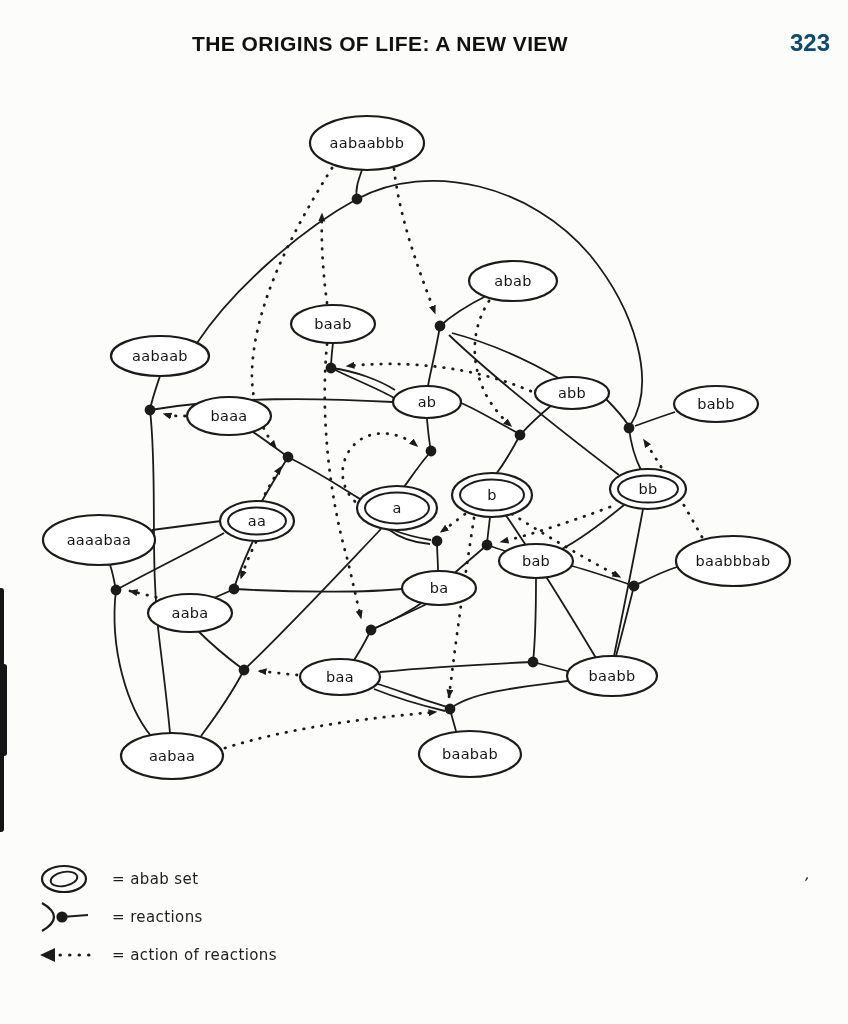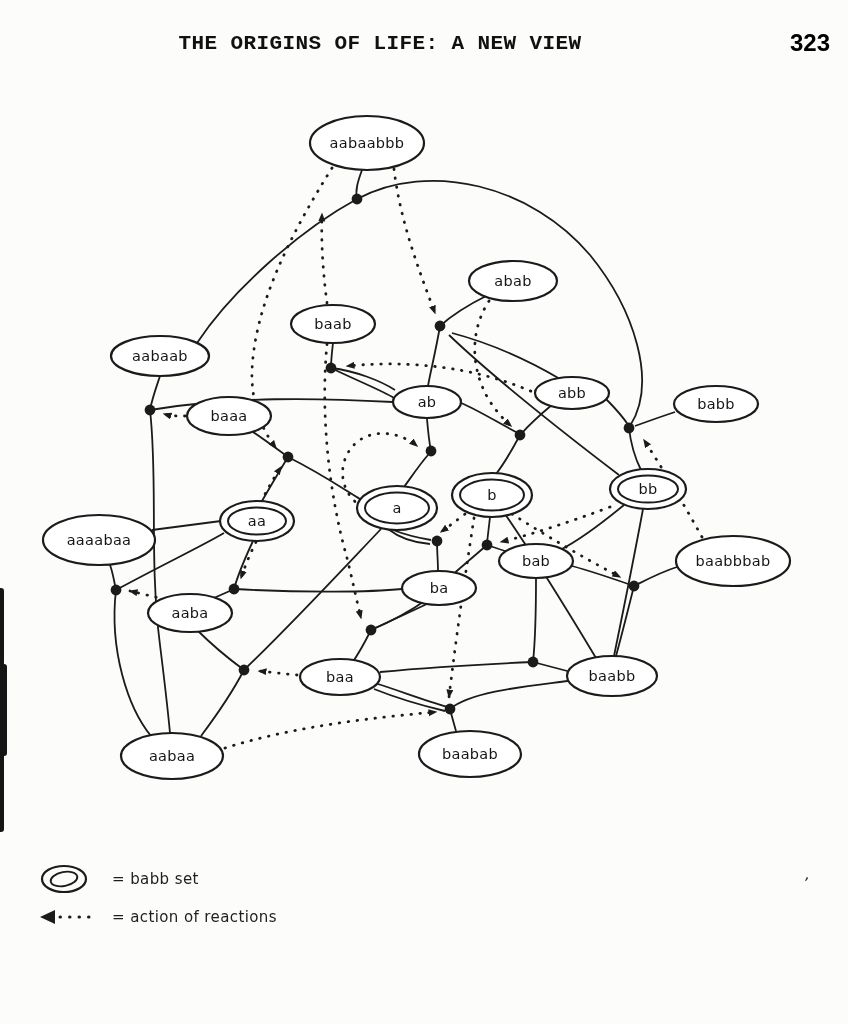--- a/index.html
+++ b/index.html
@@ -3,26 +3,26 @@
 <meta charset="utf-8">
 <style>
   html,body{margin:0;padding:0;background:#e8e8e6;}
   #page{
     position:relative;width:848px;height:1024px;margin:0 auto;
     background:#fcfcfa;overflow:hidden;
     font-family:"DejaVu Sans",sans-serif;color:#1c1c1c;
   }
   #header-title{
     position:absolute;top:32px;left:0;width:760px;text-align:center;
-    font-family:Liberation Mono, monospace;font-weight:bold;font-size:21px;
+    font-family:Liberation Sans, sans-serif;font-weight:bold;font-size:21px;
     letter-spacing:.4px;color:#111;
   }
   #page-number{
     position:absolute;top:29px;right:18px;
-    font-family:"Liberation Sans",sans-serif;font-weight:bold;font-size:24px;color:#000000;
+    font-family:"Liberation Sans",sans-serif;font-weight:bold;font-size:24px;color:#0c4a6e;
   }
   #net-svg{position:absolute;left:0;top:0;}
   
   #legend{position:absolute;left:38px;top:860px;}
   .legend-row{display:flex;align-items:center;height:38px;}
   .legend-sym{width:74px;flex:0 0 74px;display:flex;align-items:center;}
   .legend-label{font-size:15px;letter-spacing:.4px;color:#1e1e1e;}
   
   .smudge{position:absolute;left:0;background:#151515;border-radius:0 3px 3px 0;}
   #stray-mark{position:absolute;left:803px;top:874px;font-size:16px;color:#333;transform:rotate(12deg);}
@@ -236,21 +236,31 @@
   <div id="stray-mark">’</div>
 
   <div id="legend">
     <div class="legend-row">
       <span class="legend-sym">
         <svg width="60" height="34" viewBox="0 0 60 34">
           <ellipse cx="26" cy="17" rx="22" ry="13" fill="none" stroke="#1b1b1b" stroke-width="2.2"></ellipse>
           <ellipse cx="26" cy="17" rx="13.5" ry="7" fill="none" stroke="#1b1b1b" stroke-width="1.9" transform="rotate(-11 26 17)"></ellipse>
         </svg>
       </span>
-      <span class="legend-label">= babb set</span>
+      <span class="legend-label">= abab set</span>
+    </div>
+    <div class="legend-row">
+      <span class="legend-sym">
+        <svg width="60" height="34" viewBox="0 0 60 34">
+          <path d="M 4 3 Q 28 17 4 31" fill="none" stroke="#1b1b1b" stroke-width="2.3"></path>
+          <circle cx="24" cy="17" r="5.6" fill="#1b1b1b"></circle>
+          <line x1="24" y1="17" x2="50" y2="15" stroke="#1b1b1b" stroke-width="1.9"></line>
+        </svg>
+      </span>
+      <span class="legend-label">= reactions</span>
     </div>
     <div class="legend-row">
       <span class="legend-sym">
         <svg width="64" height="20" viewBox="0 0 64 20">
           <polygon points="2,10 17,3 17,17" fill="#1b1b1b"></polygon>
           <line x1="22" y1="10" x2="58" y2="10" stroke="#1b1b1b" stroke-width="3" stroke-linecap="round" stroke-dasharray="0.5 9"></line>
         </svg>
       </span>
       <span class="legend-label">= action of reactions</span>
     </div>

